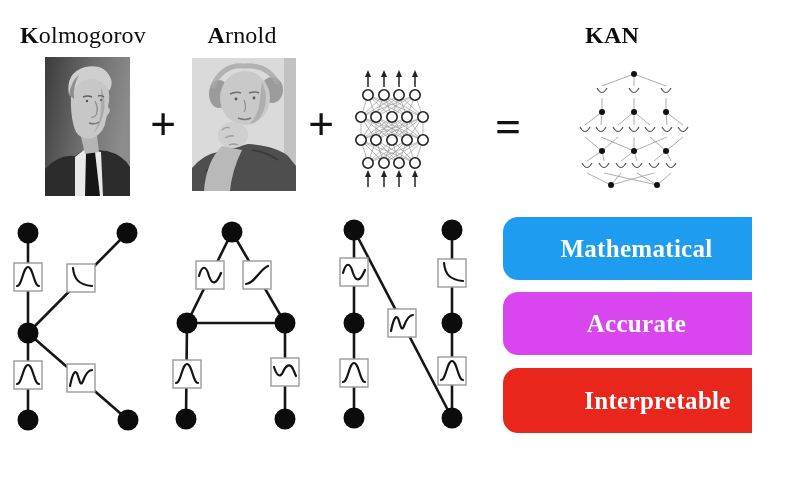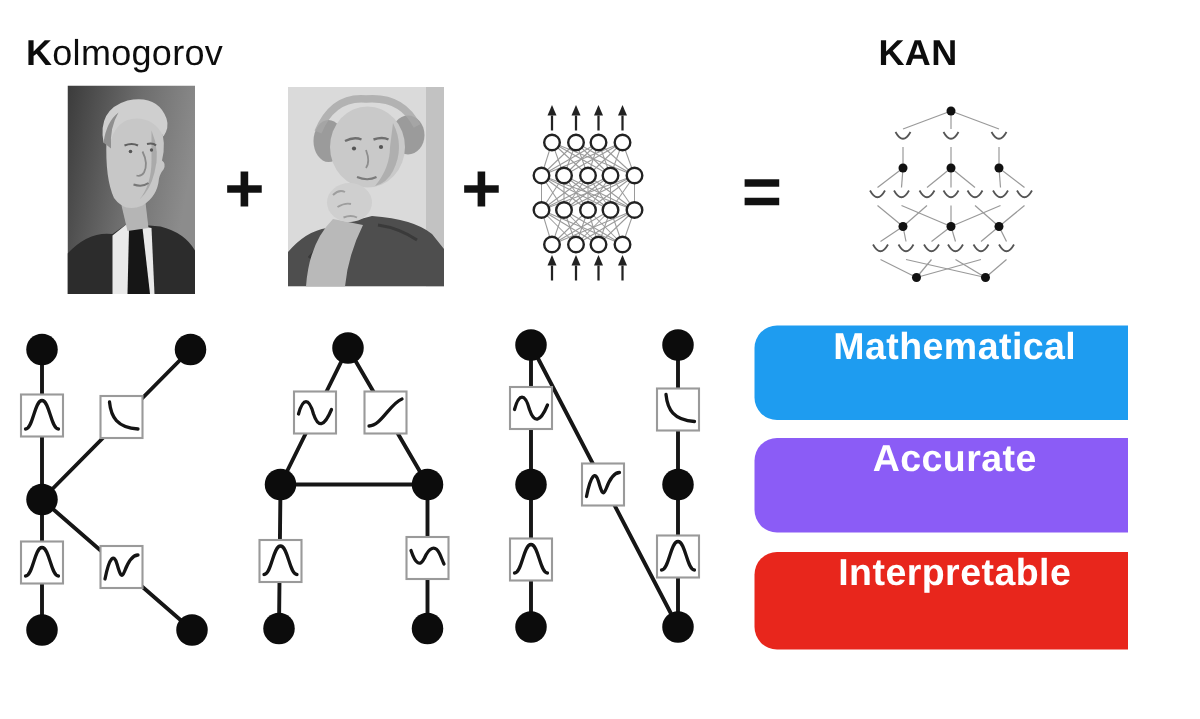--- a/index.html
+++ b/index.html
@@ -1,51 +1,52 @@
 <!DOCTYPE html>
 <html><head>
 <meta charset="utf-8">
 <style>
   html,body{margin:0;padding:0;background:#fff;}
   .stage{
     position:relative;width:752px;height:479px;background:#fff;overflow:hidden;
-    font-family:Liberation Sans, sans-serif;color:#0d0d0d;
+    font-family:Liberation Serif, serif;color:#0d0d0d;
   }
   .word{
     position:absolute;top:22px;transform:translateX(-50%);
     font-size:24px;font-weight:400;white-space:nowrap;letter-spacing:.2px;color:#0d0d0d;
   }
   .word .b{font-weight:700;}
   .word.allbold{font-weight:700;}
   .op{
     position:absolute;transform:translate(-50%,-50%);
     font-size:46px;font-weight:700;line-height:1;color:#111;
   }
   svg.abs{position:absolute;display:block;}
   
   svg.letters line{stroke:#161616;stroke-width:2.6;stroke-linecap:round;}
   svg.letters circle{fill:#0c0c0c;}
   svg.letters rect.fb{fill:#ffffff;stroke:#9a9a9a;stroke-width:1.4;}
   svg.letters path.cv{fill:none;stroke:#141414;stroke-width:2.2;stroke-linecap:round;}
   
   .badge{
     position:absolute;left:503px;width:267px;border-radius:15px;
-    display:flex;justify-content:center;
+    display:flex;align-items:center;justify-content:center;
     color:#fff;font-weight:700;font-size:25px;letter-spacing:.3px;
   }
   #badge-0{top:217px;height:63px;}
   #badge-1{top:292px;height:63px;}
-  #badge-2{top:368px;height:65px;}
+  #badge-2{top:368px;height:65px;padding-left:21px;}
 </style>
 </head>
 <body>
 
 <div class="stage">
 
   <div class="word" style="left:83px"><span class="b">K</span><span>olmogorov</span></div>
+  <div class="word" style="left:242px"><span class="b">A</span><span>rnold</span></div>
   <div class="word allbold" style="left:612px">KAN</div>
 
   <div class="op" style="left:163px;top:125px">+</div>
   <div class="op" style="left:321px;top:125px">+</div>
   <div class="op" style="left:508px;top:127px">=</div>
 
   <svg class="abs" style="left:45px;top:57px" width="85" height="139" viewBox="0 0 85 139">
     <defs>
       <linearGradient id="kbg" x1="0" y1="0" x2="1" y2="0.3">
         <stop offset="0" stop-color="#3b3b3b"></stop>
@@ -345,20 +346,20 @@
       <circle cx="354" cy="111" r="10.5"></circle>
         <circle cx="452" cy="111" r="10.5"></circle>
       <circle cx="354" cy="206" r="10.5"></circle>
         <circle cx="452" cy="206" r="10.5"></circle>
     </g>
   </svg>
 
   <div class="badge" id="badge-0" style="background: rgb(30, 156, 240);">
       <span>Mathematical</span>
     </div>
-  <div class="badge" id="badge-1" style="background: #8b5cf6;">
+  <div class="badge" id="badge-1" style="background: #d946ef;">
       <span>Accurate</span>
     </div>
   <div class="badge" id="badge-2" style="background: rgb(232, 38, 28);">
       <span>Interpretable</span>
     </div>
 
 </div>
 
 </body></html>

